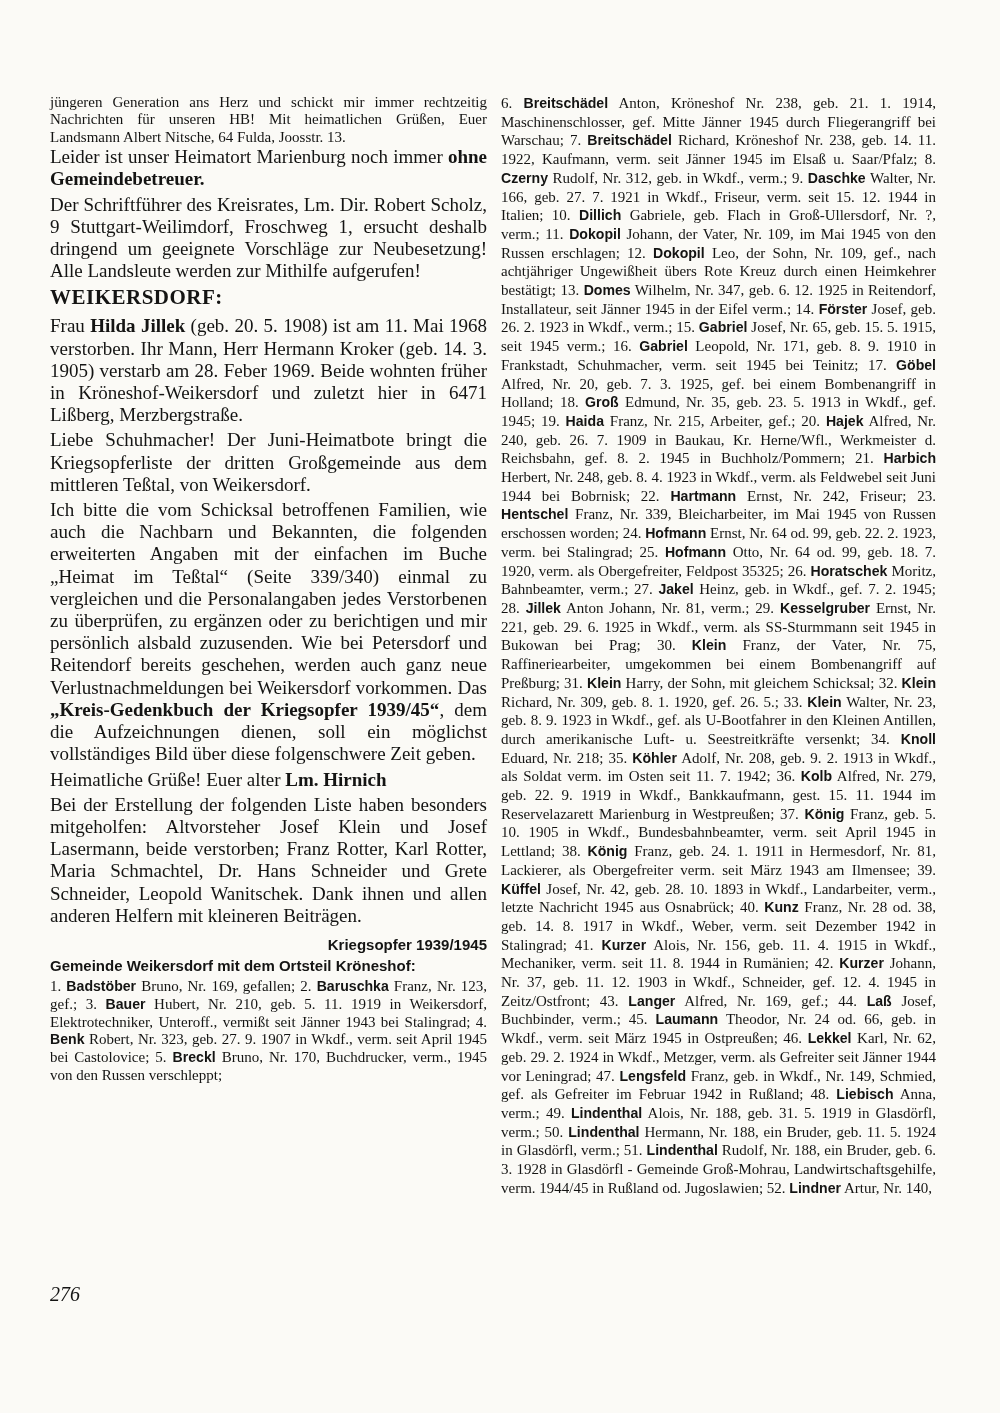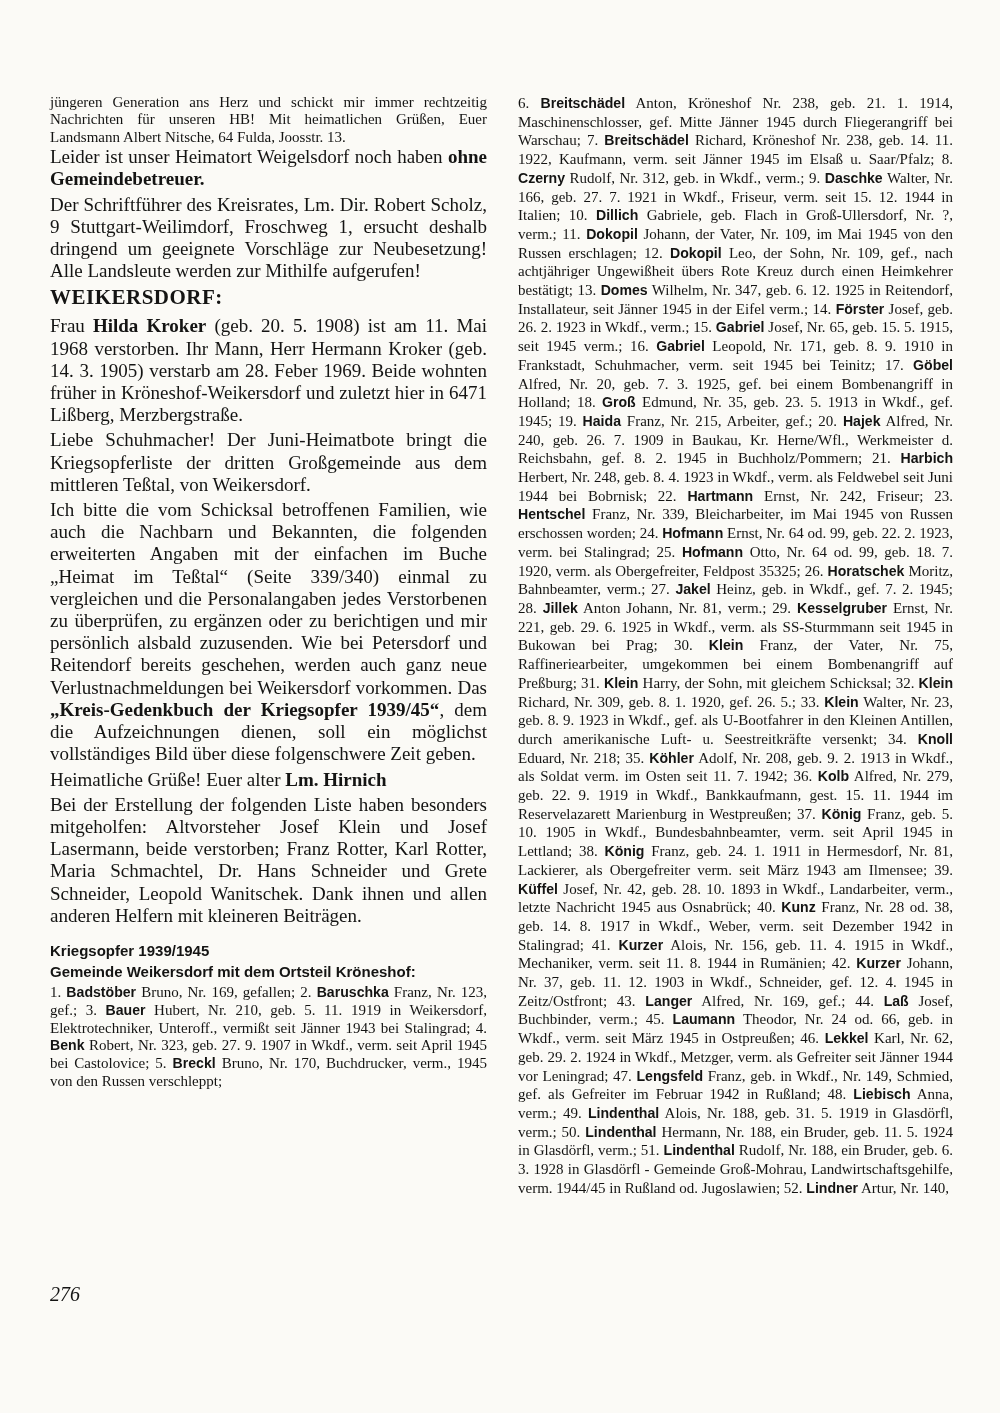--- a/index.html
+++ b/index.html
@@ -8,21 +8,21 @@
     width:1000px;height:1413px;
     margin:0 auto;
     background:#fbfaf6;
     color:#141413;
     overflow:hidden;
     box-sizing:border-box;
   }
   .cols{
     display:flex;
     margin:94px 0 0 50px;
-    gap:31px;
+    gap:14px;
   }
   .col-left{width:437px;flex:none;}
   .col-right{width:435px;flex:none;}
   p{margin:0;}
   .small{
     font-family:"Liberation Serif",serif;
     font-size:15px;line-height:17.4px;
     text-align:justify;hyphens:auto;
   }
   .large{
@@ -36,21 +36,21 @@
     font-weight:700;font-size:21px;line-height:24px;
     margin:2px 0 6px 0;
     letter-spacing:.5px;
   }
   .right{text-align:right;}
   .sans{
     font-family:"Liberation Sans",sans-serif;
     font-weight:700;font-size:15px;line-height:18.5px;
     margin:3px 0 2px 0;
   }
-  .center{text-align:left;margin-top:15px;}
+  .center{text-align:right;margin-top:9px;}
   .list{line-height:17.8px;}
   .col-right .list{font-size:15px;line-height:18.7px;}
   .b-serif{font-weight:700;}
   .b-sans{
     font-family:"Liberation Sans",sans-serif;
     font-weight:700;
     font-size:.94em;
   }
   .pagenum{
     position:absolute;
@@ -60,24 +60,24 @@
     font-style:italic;
   }
 </style>
 </head>
 <body>
 
 <div class="page">
   <div class="cols">
     <div class="col-left">
         <p class="small"><span>jüngeren Generation ans Herz und schickt mir immer rechtzeitig Nachrichten für unseren HB! Mit heimatlichen Grüßen, Euer Landsmann Albert Nitsche, 64 Fulda, Joosstr. 13.</span></p>
-        <p class="large"><span>Leider ist unser Heimatort Weigelsdorf noch haben </span><span class="b-serif">ohne Gemeindebetreuer.</span></p>
+        <p class="large"><span>Leider ist unser Heimatort Marienburg noch immer </span><span class="b-serif">ohne Gemeindebetreuer.</span></p>
         <p class="large"><span>Der Schriftführer des Kreisrates, Lm. Dir. Robert Scholz, 9 Stuttgart-Weilimdorf, Froschweg 1, ersucht deshalb dringend um geeignete Vorschläge zur Neubesetzung! Alle Landsleute werden zur Mithilfe aufgerufen!</span></p>
         <p class="heading"><span>WEIKERSDORF:</span></p>
-        <p class="large"><span>Frau </span><span class="b-serif">Hilda Kroker</span><span> (geb. 20. 5. 1908) ist am 11. Mai 1968 verstorben. Ihr Mann, Herr Hermann Kroker (geb. 14. 3. 1905) verstarb am 28. Feber 1969. Beide wohnten früher in Kröneshof-Weikersdorf und zuletzt hier in 6471 Lißberg, Merzbergstraße.</span></p>
+        <p class="large"><span>Frau </span><span class="b-serif">Hilda Jillek</span><span> (geb. 20. 5. 1908) ist am 11. Mai 1968 verstorben. Ihr Mann, Herr Hermann Kroker (geb. 14. 3. 1905) verstarb am 28. Feber 1969. Beide wohnten früher in Kröneshof-Weikersdorf und zuletzt hier in 6471 Lißberg, Merzbergstraße.</span></p>
         <p class="large"><span>Liebe Schuhmacher! Der Juni-Heimatbote bringt die Kriegsopferliste der dritten Großgemeinde aus dem mittleren Teßtal, von Weikersdorf.</span></p>
         <p class="large"><span>Ich bitte die vom Schicksal betroffenen Familien, wie auch die Nachbarn und Bekannten, die folgenden erweiterten Angaben mit der einfachen im Buche „Heimat im Teßtal“ (Seite 339/340) einmal zu vergleichen und die Personalangaben jedes Verstorbenen zu überprüfen, zu ergänzen oder zu berichtigen und mir persönlich alsbald zuzusenden. Wie bei Petersdorf und Reitendorf bereits geschehen, werden auch ganz neue Verlustnachmeldungen bei Weikersdorf vorkommen. Das </span><span class="b-serif">„Kreis-Gedenkbuch der Kriegsopfer 1939/45“</span><span>, dem die Aufzeichnungen dienen, soll ein möglichst vollständiges Bild über diese folgenschwere Zeit geben.</span></p>
         <p class="large"><span>Heimatliche Grüße! Euer alter </span><span class="b-serif">Lm. Hirnich</span></p>
         <p class="large"><span>Bei der Erstellung der folgenden Liste haben besonders mitgeholfen: Altvorsteher Josef Klein und Josef Lasermann, beide verstorben; Franz Rotter, Karl Rotter, Maria Schmachtel, Dr. Hans Schneider und Grete Schneider, Leopold Wanitschek. Dank ihnen und allen anderen Helfern mit kleineren Beiträgen.</span></p>
         <p class="sans center"><span>Kriegsopfer 1939/1945</span></p>
         <p class="sans"><span>Gemeinde Weikersdorf mit dem Ortsteil Kröneshof:</span></p>
         <p class="small list"><span>1. </span><span class="b-sans">Badstöber</span><span> Bruno, Nr. 169, gefallen; 2. </span><span class="b-sans">Baruschka</span><span> Franz, Nr. 123, gef.; 3. </span><span class="b-sans">Bauer</span><span> Hubert, Nr. 210, geb. 5. 11. 1919 in Weikersdorf, Elektrotechniker, Unteroff., vermißt seit Jänner 1943 bei Stalingrad; 4. </span><span class="b-sans">Benk</span><span> Robert, Nr. 323, geb. 27. 9. 1907 in Wkdf., verm. seit April 1945 bei Castolovice; 5. </span><span class="b-sans">Breckl</span><span> Bruno, Nr. 170, Buchdrucker, verm., 1945 von den Russen verschleppt;</span></p>
       </div>
     <div class="col-right">
         <p class="small list"><span>6. </span><span class="b-sans">Breitschädel</span><span> Anton, Kröneshof Nr. 238, geb. 21. 1. 1914, Maschinenschlosser, gef. Mitte Jänner 1945 durch Fliegerangriff bei Warschau; 7. </span><span class="b-sans">Breitschädel</span><span> Richard, Kröneshof Nr. 238, geb. 14. 11. 1922, Kaufmann, verm. seit Jänner 1945 im Elsaß u. Saar/Pfalz; 8. </span><span class="b-sans">Czerny</span><span> Rudolf, Nr. 312, geb. in Wkdf., verm.; 9. </span><span class="b-sans">Daschke</span><span> Walter, Nr. 166, geb. 27. 7. 1921 in Wkdf., Friseur, verm. seit 15. 12. 1944 in Italien; 10. </span><span class="b-sans">Dillich</span><span> Gabriele, geb. Flach in Groß-Ullersdorf, Nr. ?, verm.; 11. </span><span class="b-sans">Dokopil</span><span> Johann, der Vater, Nr. 109, im Mai 1945 von den Russen erschlagen; 12. </span><span class="b-sans">Dokopil</span><span> Leo, der Sohn, Nr. 109, gef., nach achtjähriger Ungewißheit übers Rote Kreuz durch einen Heimkehrer bestätigt; 13. </span><span class="b-sans">Domes</span><span> Wilhelm, Nr. 347, geb. 6. 12. 1925 in Reitendorf, Installateur, seit Jänner 1945 in der Eifel verm.; 14. </span><span class="b-sans">Förster</span><span> Josef, geb. 26. 2. 1923 in Wkdf., verm.; 15. </span><span class="b-sans">Gabriel</span><span> Josef, Nr. 65, geb. 15. 5. 1915, seit 1945 verm.; 16. </span><span class="b-sans">Gabriel</span><span> Leopold, Nr. 171, geb. 8. 9. 1910 in Frankstadt, Schuhmacher, verm. seit 1945 bei Teinitz; 17. </span><span class="b-sans">Göbel</span><span> Alfred, Nr. 20, geb. 7. 3. 1925, gef. bei einem Bombenangriff in Holland; 18. </span><span class="b-sans">Groß</span><span> Edmund, Nr. 35, geb. 23. 5. 1913 in Wkdf., gef. 1945; 19. </span><span class="b-sans">Haida</span><span> Franz, Nr. 215, Arbeiter, gef.; 20. </span><span class="b-sans">Hajek</span><span> Alfred, Nr. 240, geb. 26. 7. 1909 in Baukau, Kr. Herne/Wfl., Werkmeister d. Reichsbahn, gef. 8. 2. 1945 in Buchholz/Pommern; 21. </span><span class="b-sans">Harbich</span><span> Herbert, Nr. 248, geb. 8. 4. 1923 in Wkdf., verm. als Feldwebel seit Juni 1944 bei Bobrnisk; 22. </span><span class="b-sans">Hartmann</span><span> Ernst, Nr. 242, Friseur; 23. </span><span class="b-sans">Hentschel</span><span> Franz, Nr. 339, Bleicharbeiter, im Mai 1945 von Russen erschossen worden; 24. </span><span class="b-sans">Hofmann</span><span> Ernst, Nr. 64 od. 99, geb. 22. 2. 1923, verm. bei Stalingrad; 25. </span><span class="b-sans">Hofmann</span><span> Otto, Nr. 64 od. 99, geb. 18. 7. 1920, verm. als Obergefreiter, Feldpost 35325; 26. </span><span class="b-sans">Horatschek</span><span> Moritz, Bahnbeamter, verm.; 27. </span><span class="b-sans">Jakel</span><span> Heinz, geb. in Wkdf., gef. 7. 2. 1945; 28. </span><span class="b-sans">Jillek</span><span> Anton Johann, Nr. 81, verm.; 29. </span><span class="b-sans">Kesselgruber</span><span> Ernst, Nr. 221, geb. 29. 6. 1925 in Wkdf., verm. als SS-Sturmmann seit 1945 in Bukowan bei Prag; 30. </span><span class="b-sans">Klein</span><span> Franz, der Vater, Nr. 75, Raffineriearbeiter, umgekommen bei einem Bombenangriff auf Preßburg; 31. </span><span class="b-sans">Klein</span><span> Harry, der Sohn, mit gleichem Schicksal; 32. </span><span class="b-sans">Klein</span><span> Richard, Nr. 309, geb. 8. 1. 1920, gef. 26. 5.; 33. </span><span class="b-sans">Klein</span><span> Walter, Nr. 23, geb. 8. 9. 1923 in Wkdf., gef. als U-Bootfahrer in den Kleinen Antillen, durch amerikanische Luft- u. Seestreitkräfte versenkt; 34. </span><span class="b-sans">Knoll</span><span> Eduard, Nr. 218; 35. </span><span class="b-sans">Köhler</span><span> Adolf, Nr. 208, geb. 9. 2. 1913 in Wkdf., als Soldat verm. im Osten seit 11. 7. 1942; 36. </span><span class="b-sans">Kolb</span><span> Alfred, Nr. 279, geb. 22. 9. 1919 in Wkdf., Bankkaufmann, gest. 15. 11. 1944 im Reservelazarett Marienburg in Westpreußen; 37. </span><span class="b-sans">König</span><span> Franz, geb. 5. 10. 1905 in Wkdf., Bundesbahnbeamter, verm. seit April 1945 in Lettland; 38. </span><span class="b-sans">König</span><span> Franz, geb. 24. 1. 1911 in Hermesdorf, Nr. 81, Lackierer, als Obergefreiter verm. seit März 1943 am Ilmensee; 39. </span><span class="b-sans">Küffel</span><span> Josef, Nr. 42, geb. 28. 10. 1893 in Wkdf., Landarbeiter, verm., letzte Nachricht 1945 aus Osnabrück; 40. </span><span class="b-sans">Kunz</span><span> Franz, Nr. 28 od. 38, geb. 14. 8. 1917 in Wkdf., Weber, verm. seit Dezember 1942 in Stalingrad; 41. </span><span class="b-sans">Kurzer</span><span> Alois, Nr. 156, geb. 11. 4. 1915 in Wkdf., Mechaniker, verm. seit 11. 8. 1944 in Rumänien; 42. </span><span class="b-sans">Kurzer</span><span> Johann, Nr. 37, geb. 11. 12. 1903 in Wkdf., Schneider, gef. 12. 4. 1945 in Zeitz/Ostfront; 43. </span><span class="b-sans">Langer</span><span> Alfred, Nr. 169, gef.; 44. </span><span class="b-sans">Laß</span><span> Josef, Buchbinder, verm.; 45. </span><span class="b-sans">Laumann</span><span> Theodor, Nr. 24 od. 66, geb. in Wkdf., verm. seit März 1945 in Ostpreußen; 46. </span><span class="b-sans">Lekkel</span><span> Karl, Nr. 62, geb. 29. 2. 1924 in Wkdf., Metzger, verm. als Gefreiter seit Jänner 1944 vor Leningrad; 47. </span><span class="b-sans">Lengsfeld</span><span> Franz, geb. in Wkdf., Nr. 149, Schmied, gef. als Gefreiter im Februar 1942 in Rußland; 48. </span><span class="b-sans">Liebisch</span><span> Anna, verm.; 49. </span><span class="b-sans">Lindenthal</span><span> Alois, Nr. 188, geb. 31. 5. 1919 in Glasdörfl, verm.; 50. </span><span class="b-sans">Lindenthal</span><span> Hermann, Nr. 188, ein Bruder, geb. 11. 5. 1924 in Glasdörfl, verm.; 51. </span><span class="b-sans">Lindenthal</span><span> Rudolf, Nr. 188, ein Bruder, geb. 6. 3. 1928 in Glasdörfl - Gemeinde Groß-Mohrau, Landwirtschaftsgehilfe, verm. 1944/45 in Rußland od. Jugoslawien; 52. </span><span class="b-sans">Lindner</span><span> Artur, Nr. 140,</span></p>

